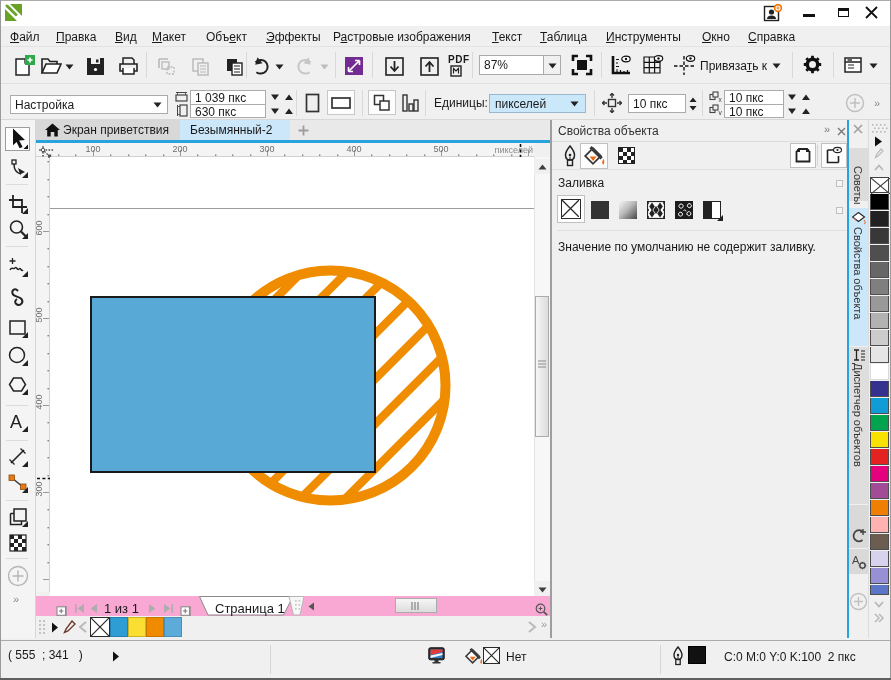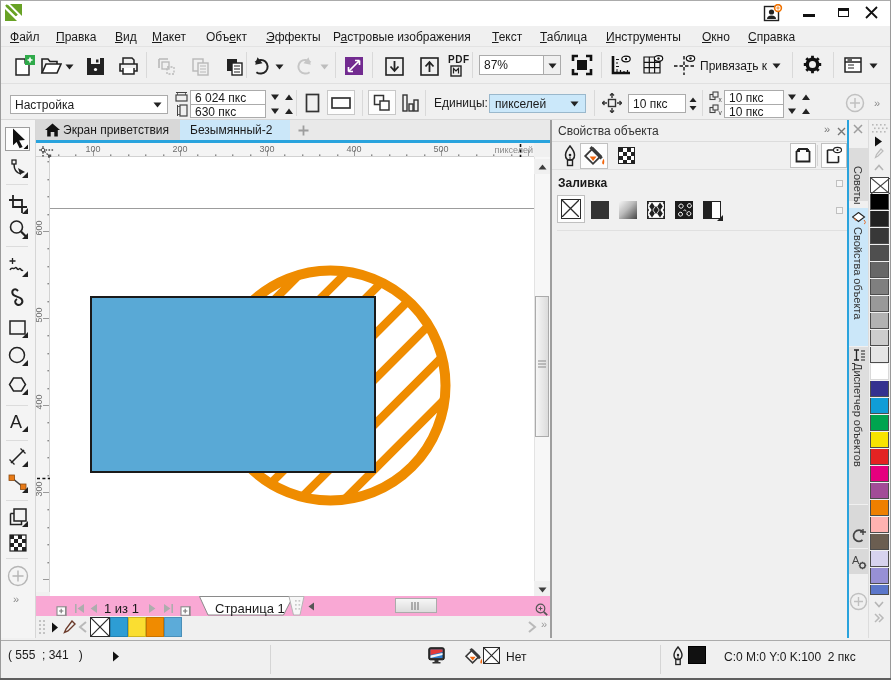--- a/index.html
+++ b/index.html
@@ -250,21 +250,21 @@
   <svg class="abs" style="left:175px;top:7px" width="13" height="12" viewBox="0 0 13 12">
     <rect x="1" y="4" width="11" height="6" fill="none" stroke="#444" stroke-width="1.2"></rect>
     <path d="M1 1.5 L12 1.5" stroke="#444" stroke-width="1"></path>
     <path d="M2.5 1.5 L2.5 4 M10.5 1.5 L10.5 4" stroke="#444" stroke-width="0.8"></path>
   </svg>
   <svg class="abs" style="left:176px;top:20px" width="13" height="13" viewBox="0 0 13 13">
     <rect x="4" y="1" width="7" height="11" fill="none" stroke="#444" stroke-width="1.2"></rect>
     <path d="M1.5 1 L1.5 12" stroke="#444" stroke-width="1"></path>
     <path d="M1.5 2.5 L4 2.5 M1.5 10.5 L4 10.5" stroke="#444" stroke-width="0.8"></path>
   </svg>
-  <div class="field" style="left:190px;top:6px;width:76px;height:14px;border-bottom:none;padding-top:0px">6 024 пкс</div>
+  <div class="field" style="left:190px;top:6px;width:76px;height:14px;border-bottom:none;padding-top:0px">1 039 пкс</div>
   <div class="field" style="left:190px;top:20px;width:76px;height:14px;padding-top:0px">630 пкс</div>
   <svg class="abs" style="left:271px;top:10px" width="24" height="7" viewBox="0 0 24 7">
     <path d="M0 0.5 L8 0.5 L4 6 Z" fill="#222"></path>
       <path d="M14 6 L22 6 L18 0.5 Z" fill="#222"></path>
   </svg>
   <svg class="abs" style="left:271px;top:24px" width="24" height="7" viewBox="0 0 24 7">
     <path d="M0 0.5 L8 0.5 L4 6 Z" fill="#222"></path>
       <path d="M14 6 L22 6 L18 0.5 Z" fill="#222"></path>
   </svg>
   <div class="vsep" style="left:296px;top:6px;height:26px"></div>
@@ -694,21 +694,21 @@
       <rect x="11" y="1" width="3" height="3" fill="#222"></rect>
   </svg>
   <div class="abs" style="left:265px;top:25px;width:1px;height:21px;background:#d5d5d5"></div>
   <div class="abs" style="left:269px;top:23px;width:26px;height:25px;background:#fdfdfd;border:1px solid #c0c0c0"></div>
   <svg class="abs" style="left:274px;top:26px" width="17" height="18" viewBox="0 0 17 18">
     <path d="M1.5 4 L1.5 16.5 L12.5 16.5 M1.5 4 L8 4 M12.5 10 L12.5 16.5" fill="none" stroke="#222" stroke-width="1.6"></path>
     <ellipse cx="11.5" cy="4" rx="4" ry="2.6" fill="#fff" stroke="#222" stroke-width="1.1"></ellipse>
     <circle cx="11.5" cy="4" r="1.1" fill="#222"></circle>
   </svg>
   <div class="abs" style="left:0;top:49px;width:295px;height:1px;background:#e0e0e0"></div>
-  <span class="abs" style="left:6px;top:56px;font-weight:bold">Заливка</span>
+  <span class="abs" style="left:6px;top:56px;font-weight:normal">Заливка</span>
   <div class="abs" style="left:284px;top:60px;width:7px;height:7px;border:1px solid #c0c0c0;background:#f6f6f6"></div>
 
   <div class="abs" style="left:5px;top:75px;width:28px;height:28px;background:#fdfdfd;border:1px solid #c0c0c0"></div>
   <div class="abs" style="left:9px;top:79px;width:20px;height:20px;background:#fff;border:1.5px solid #2a2a2a">
     <svg width="17" height="17" viewBox="0 0 17 17">
         <path d="M0 0 L17 17 M17 0 L0 17" stroke="#2a2a2a" stroke-width="1.3"></path>
       </svg>
   </div>
   <div class="abs" style="left:39px;top:81px;width:18px;height:18px;background:#333"></div>
   <div class="abs" style="left:67px;top:81px;width:18px;height:18px;background:linear-gradient(135deg,#f5f5f5 0%,#bbb 45%,#444 100%)"></div>
@@ -733,20 +733,21 @@
       <path d="M8.5 9.5 C9.5 8.5 11 9 11 10.3"></path>
     </g>
   </svg>
   <svg class="abs" style="left:151px;top:81px" width="20" height="20" viewBox="0 0 20 20">
     <rect x="0.5" y="0.5" width="17" height="17" fill="#fff" stroke="#222" stroke-width="1"></rect>
     <rect x="1" y="1" width="8" height="16" fill="#222"></rect>
     <path d="M14 20 L20 20 L20 14 Z" fill="#222"></path>
   </svg>
   <div class="abs" style="left:284px;top:87px;width:7px;height:7px;border:1px solid #c0c0c0;background:#f6f6f6"></div>
   <div class="abs" style="left:5px;top:110px;width:290px;height:1px;background:#e0e0e0"></div>
+  <span class="abs" style="left:6px;top:120px">Значение по умолчанию не содержит заливку.</span>
 </div>
 <div class="abs" id="bluevline"></div>
 <div class="abs" id="tabstrip">
   <svg class="abs" style="left:4px;top:4px" width="10" height="10" viewBox="0 0 10 10">
       <path d="M1 1 L9 9 M9 1 L1 9" stroke="#9d9d9d" stroke-width="1.5"></path>
     </svg>
   <svg class="abs" style="left:1px;top:27px" width="17" height="17" viewBox="0 0 17 17">
     <text x="9" y="9" font-size="11" font-weight="bold" fill="#333">?</text>
     <path d="M2 2 L10.5 10.5 L6.3 10.9 L8.8 15.6 L6.6 16.6 L4.4 11.8 L2 14.2 Z" fill="#111"></path>
   </svg>

